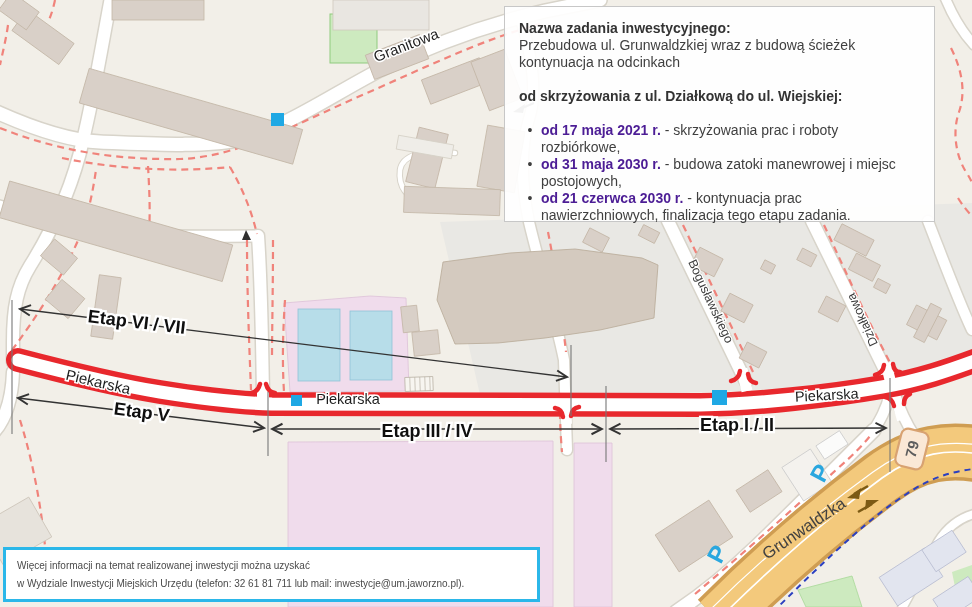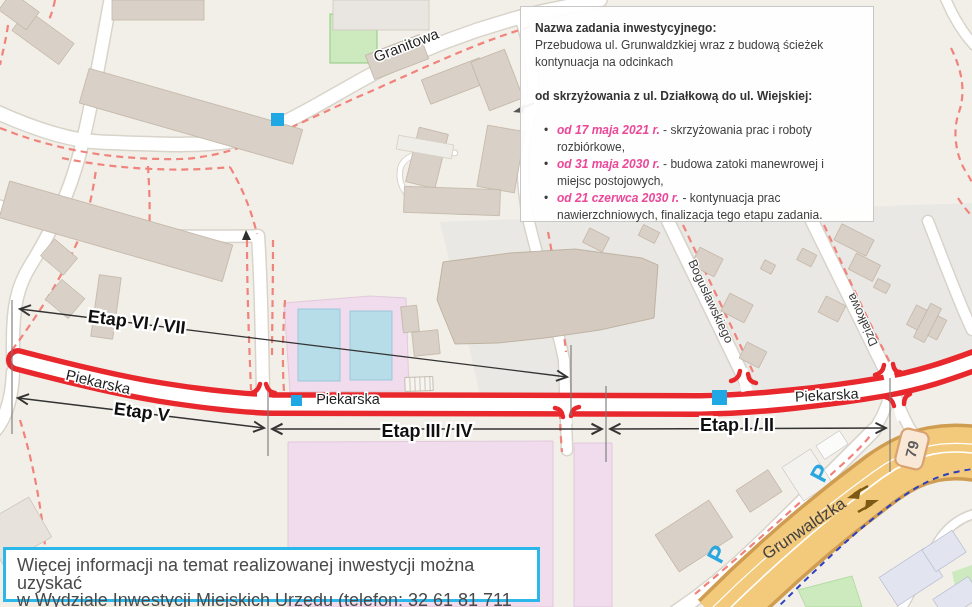--- a/index.html
+++ b/index.html
@@ -1,31 +1,31 @@
 <!DOCTYPE html>
 <html><head>
 <meta charset="utf-8">
 <style>
   html,body{margin:0;padding:0;background:#fff;}
   #stage{position:relative;width:972px;height:607px;overflow:hidden;
          font-family:"Liberation Sans",sans-serif;background:#f2efe8;}
   #map-svg{position:absolute;left:0;top:0;}
   .panel{position:absolute;box-sizing:border-box;}
-  #info-panel{left:520px;top:6px;width:354px;height:216px;
+  #info-panel{left:504px;top:6px;width:431px;height:216px;
     background:rgba(255,255,255,0.93);border:1px solid #c7c7c7;
-    padding:13px 14px;color:#3f3f3f;font-size:12px;line-height:17px;}
+    padding:13px 14px;color:#3f3f3f;font-size:14px;line-height:17px;}
   #info-panel .h{font-weight:bold;color:#333;}
   #info-panel .gap{height:17px;}
   .bullet-row{display:flex;}
   .bullet-row .b{width:22px;text-align:center;flex:0 0 22px;}
   .bullet-row .t{flex:1;}
-  .bullet-row b{color:#ec4899;font-style:italic;}
+  .bullet-row b{color:#4c1d95;}
   #contact-panel{left:3px;top:547px;width:537px;height:55px;background:#fff;
     border:3px solid #2bb7e9;padding:7px 11px;color:#4a4a4a;
-    font-size:18px;line-height:17.5px;}
+    font-size:10px;line-height:17.5px;}
   svg text{font-family:"Liberation Sans",sans-serif;}
   .street-label{fill:#1e1e1e;stroke:#fff;stroke-width:3px;paint-order:stroke;}
   .street-label-sm{fill:#3c3c3c;stroke:#fff;stroke-width:2.5px;paint-order:stroke;}
   .stage-label{fill:#0f0f0f;stroke:#fff;stroke-width:4.5px;paint-order:stroke;
     font-weight:bold;font-size:18px;}
 </style>
 </head>
 <body>
 
 <div id="stage">

